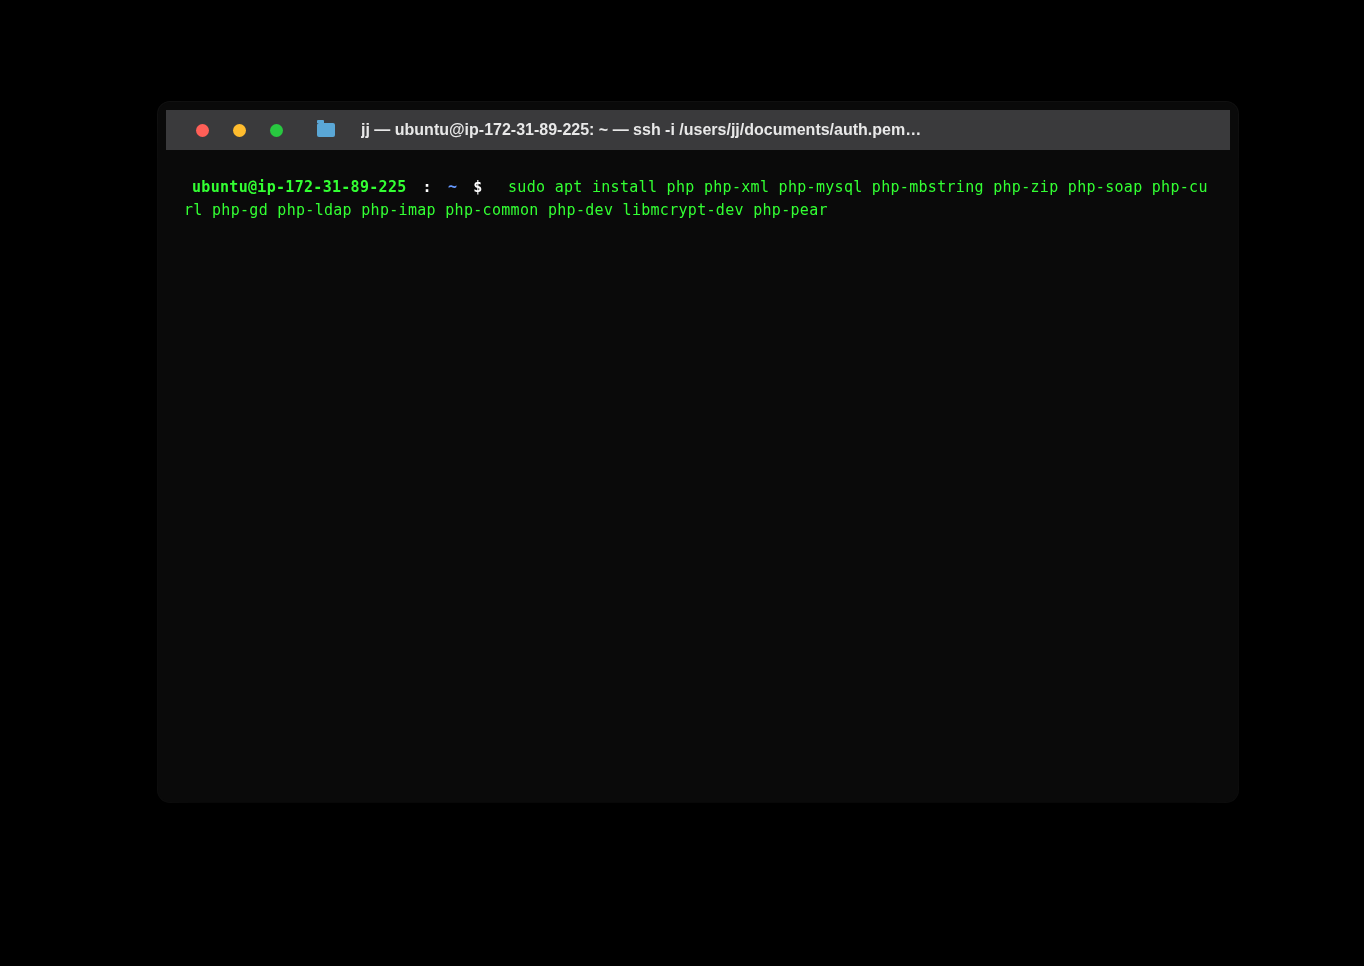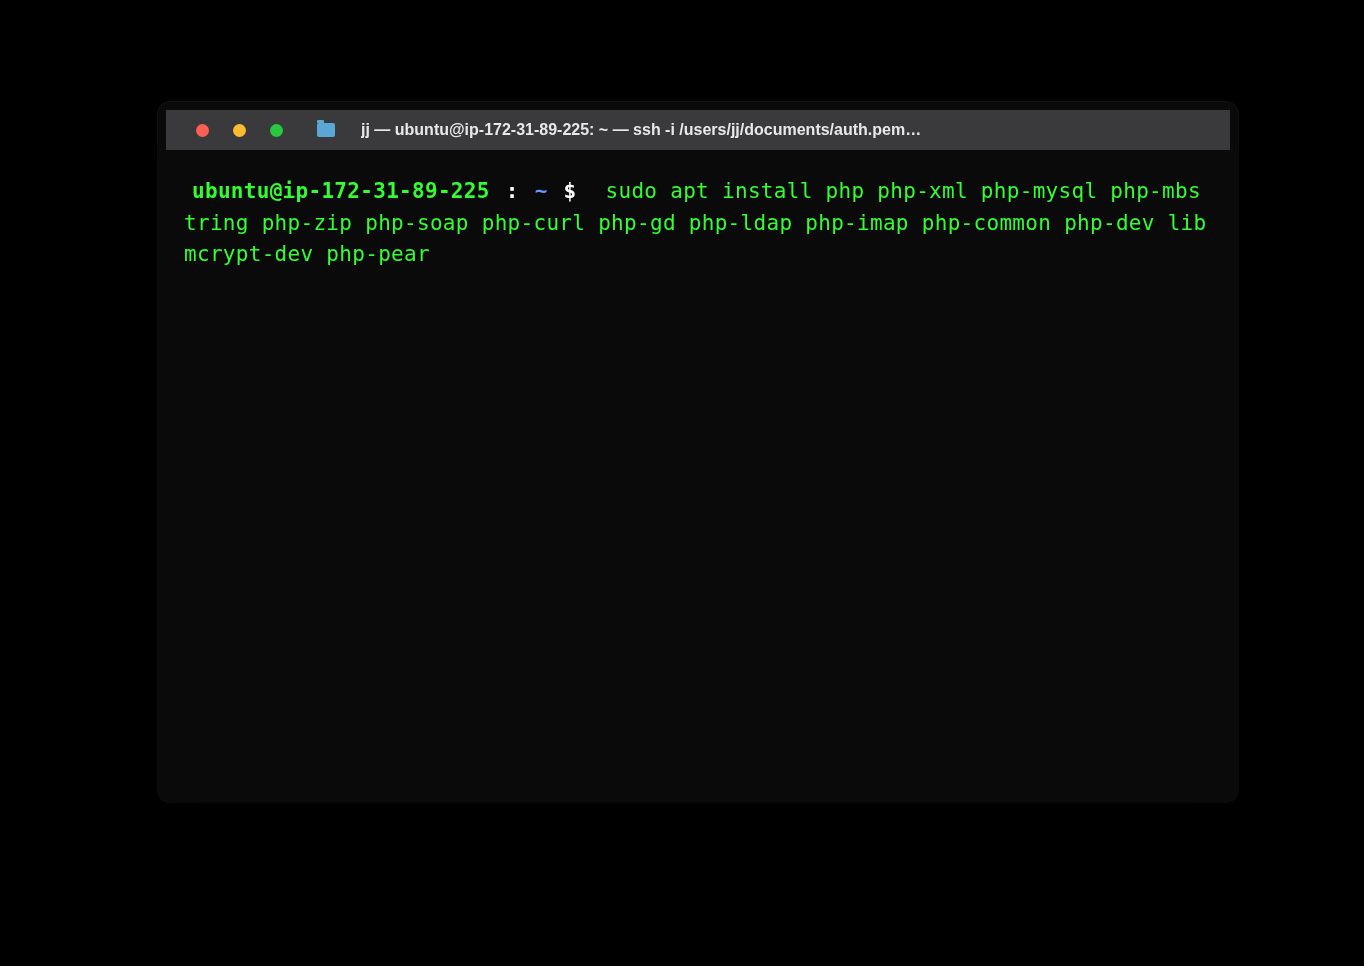--- a/index.html
+++ b/index.html
@@ -75,21 +75,21 @@
       font-size: 16px;
       font-weight: 700;
       white-space: nowrap;
       overflow: hidden;
       text-overflow: ellipsis;
       flex: 1;
     }
     .terminal-body {
       padding: 10px 10px;
       font-family: 'Menlo', 'Monaco', 'Consolas', monospace;
-      font-size: 21px;
+      font-size: 15px;
       line-height: 1.5;
       color: #33ff33;
       height: calc(100% - 40px);
       overflow: hidden;
       word-break: break-all;
       letter-spacing: 0.3px;
     }
     .prompt-user-host {
       color: #33ff33;
       font-weight: bold;

